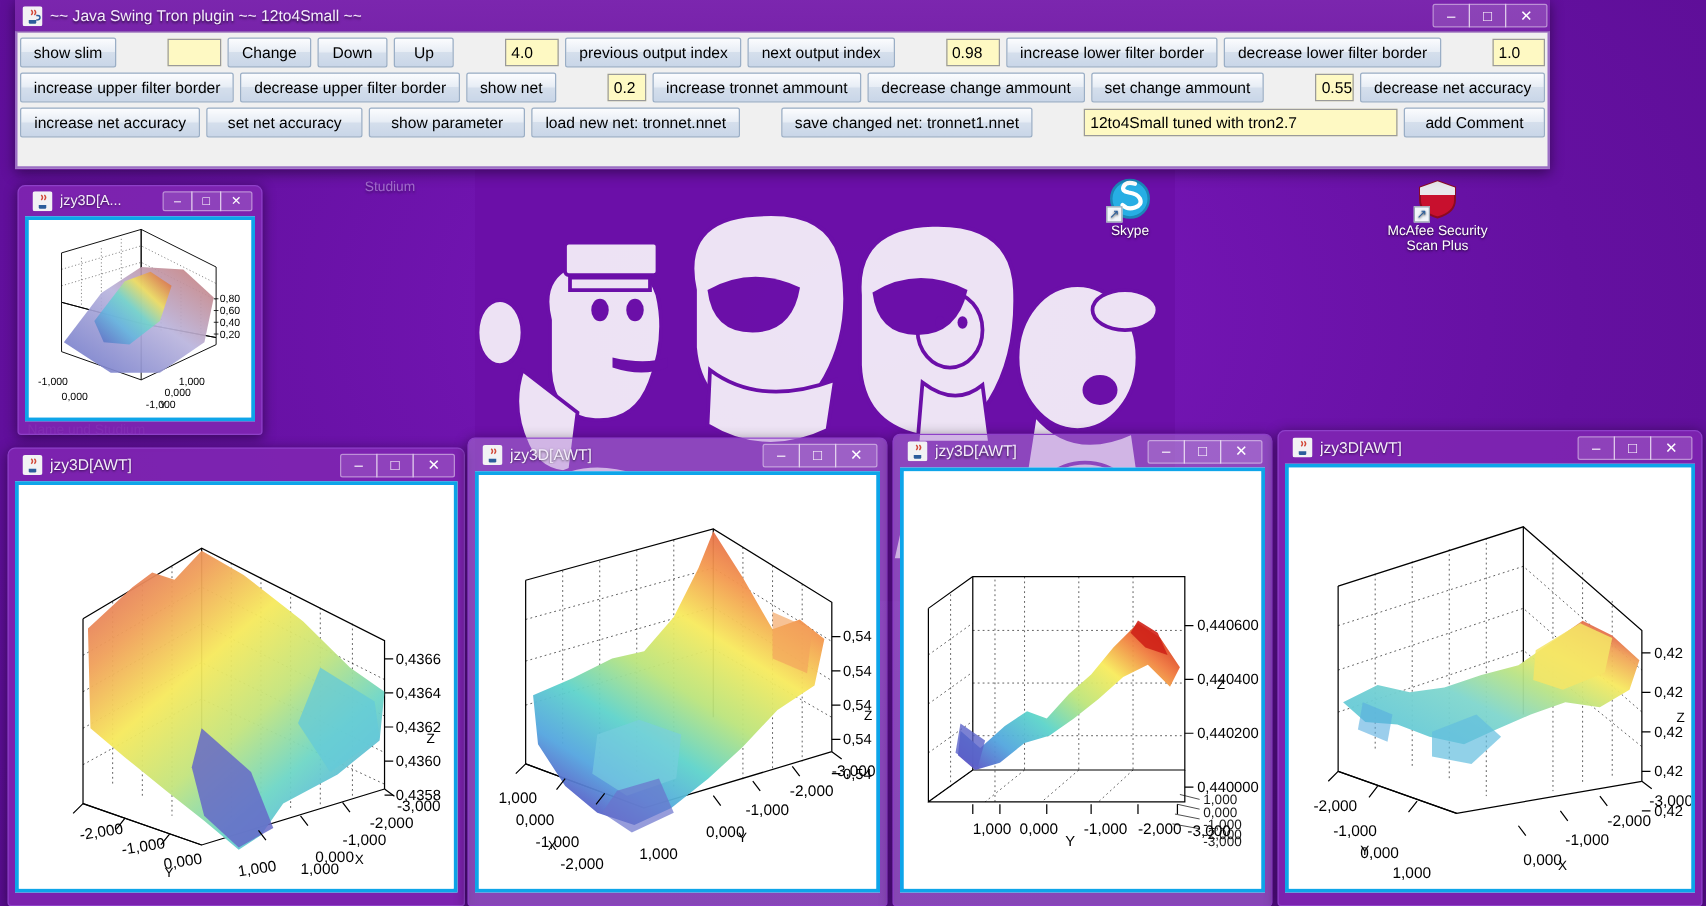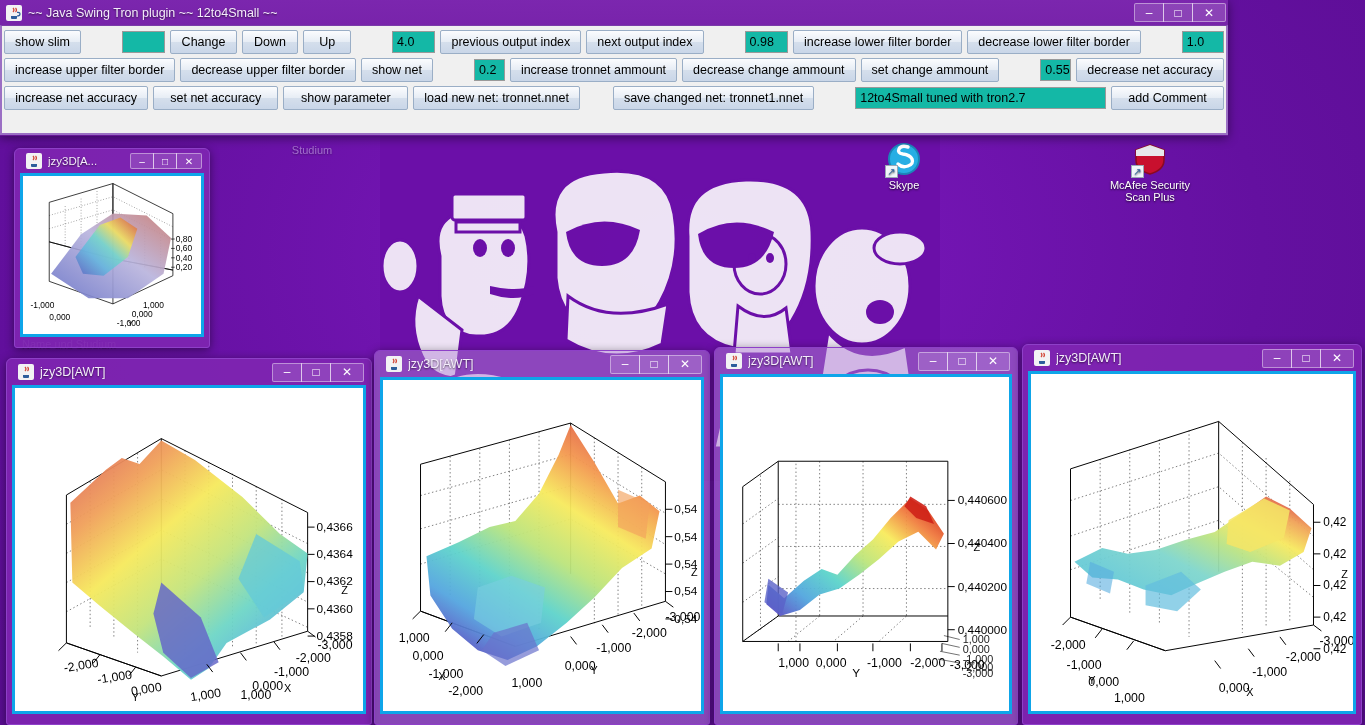--- a/index.html
+++ b/index.html
@@ -100,21 +100,21 @@
   .client {
     background: #fff;
     border: 3px solid #0ea5e9;
     height: calc(100% - 31px);
     position: relative;
     overflow: hidden;
   }
 
   
   #app-window {
-    left: 0; top: 0; width: 1228px; height: 136px;
+    left: 12px; top: 0; width: 1228px; height: 136px;
     border-radius: 0;
     padding: 0;
     background: linear-gradient(180deg, rgba(125,40,175,.92) 0%, rgba(104,24,152,.92) 100%);
     border: none;
   }
   #app-window .titlebar { height: 25px; padding-left: 6px; }
   #app-window .client {
     height: 110px;
     background: #f0f0f0;
     border: 2px solid #9b6fc4;
@@ -135,21 +135,21 @@
     border-radius: 2px;
     font-size: 12.5px;
     color: #000;
     height: 24px;
     padding: 0 10px;
     display: flex; align-items: center; justify-content: center;
     white-space: nowrap;
     cursor: pointer;
   }
   .jfield {
-    background: #14b8a6;
+    background: #fef9c3;
     border: 1px solid #9a9a9a;
     height: 22px;
     font-size: 12.5px;
     color: #000;
     padding: 0 4px;
     display: flex; align-items: center;
     white-space: nowrap; overflow: hidden; margin-left: 36px;
   }
 
   

